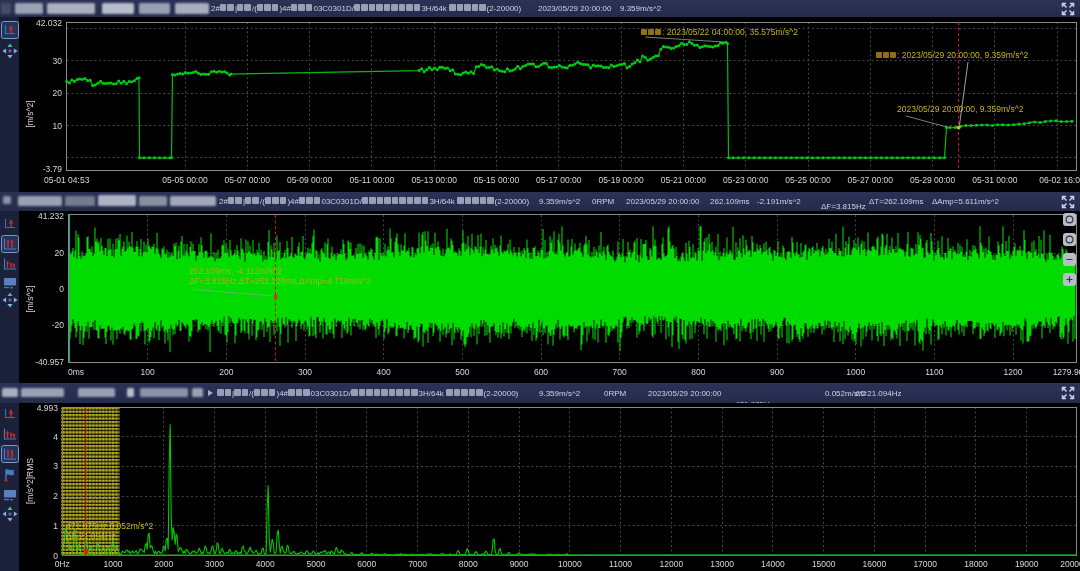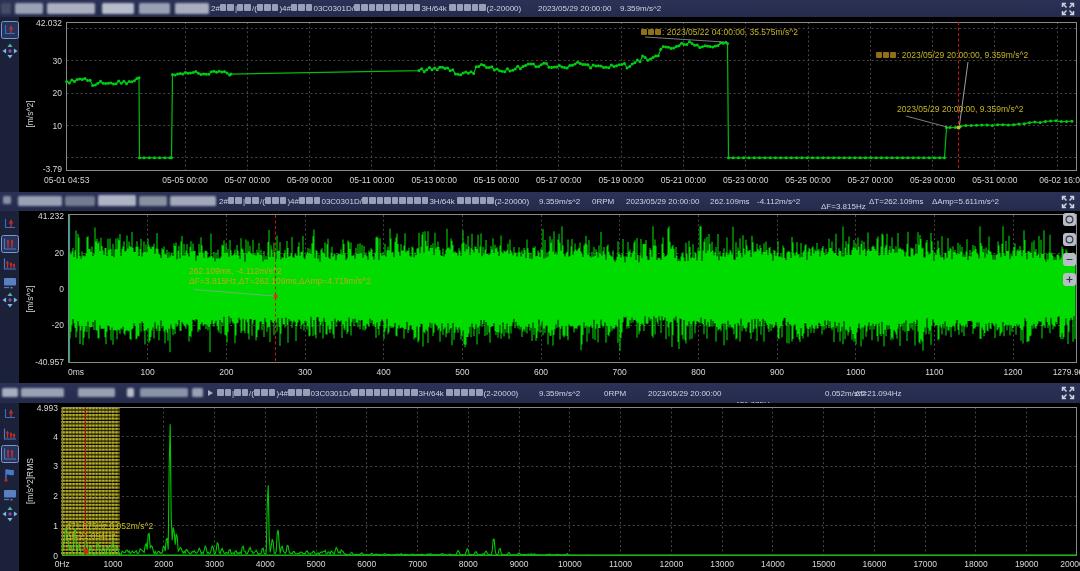--- a/index.html
+++ b/index.html
@@ -44,21 +44,21 @@
 <div class="bb" style="left:18px;top:196px;width:44px;height:10px;background:#9aa1b4;border-radius:1.5px"></div>
 <div class="bb" style="left:65px;top:196px;width:30px;height:10px;background:#747b90;border-radius:1.5px"></div>
 <div class="bb" style="left:98px;top:195px;width:38px;height:11px;background:#aeb4c4;border-radius:1.5px"></div>
 <div class="bb" style="left:139px;top:196px;width:28px;height:10px;background:#89909f;border-radius:1.5px"></div>
 <div class="bb" style="left:170px;top:196px;width:46px;height:10px;background:#a2a8ba;border-radius:1.5px"></div>
 <div class="hv" style="left:219px;top:193px"><span class="t">2#</span><i class="cj" style="width:6.5px"></i><i class="cj" style="width:6.5px"></i><span class="t">|</span><i class="cj" style="width:6.5px"></i><i class="cj" style="width:6.5px"></i><span class="t">/(</span><i class="cj" style="width:6.5px"></i><i class="cj" style="width:6.5px"></i><i class="cj" style="width:6.5px"></i><span class="t">)4#</span><i class="cj" style="width:6.5px"></i><i class="cj" style="width:6.5px"></i><i class="cj" style="width:6.5px"></i><span class="t">03C0301D/</span><i class="cj" style="width:6.5px"></i><i class="cj" style="width:6.5px"></i><i class="cj" style="width:6.5px"></i><i class="cj" style="width:6.5px"></i><i class="cj" style="width:6.5px"></i><i class="cj" style="width:6.5px"></i><i class="cj" style="width:6.5px"></i><i class="cj" style="width:6.5px"></i><i class="cj" style="width:6.5px"></i><span class="t">3H/64k&nbsp;</span><i class="cj" style="width:6.5px"></i><i class="cj" style="width:6.5px"></i><i class="cj" style="width:6.5px"></i><i class="cj" style="width:6.5px"></i><i class="cj" style="width:6.5px"></i><span class="t">(2-20000)</span></div>
 <div class="hv" style="left:539px;top:193px">9.359m/s^2</div>
 <div class="hv" style="left:592px;top:193px">0RPM</div>
 <div class="hv" style="left:626px;top:193px">2023/05/29 20:00:00</div>
 <div class="hv" style="left:710px;top:193px">262.109ms</div>
-<div class="hv" style="left:757px;top:193px">-4.112m/s^2</div>
+<div class="hv" style="left:757px;top:193px">-2.191m/s^2</div>
 <div class="hv" style="left:821px;top:198px">ΔF=3.815Hz</div>
 <div class="hv" style="left:869px;top:193px">ΔT=262.109ms</div>
 <div class="hv" style="left:932px;top:193px">ΔAmp=5.611m/s^2</div>
 <svg class="ic" style="left:1061px;top:195px" width="14" height="14" viewBox="0 0 14 14">
 <g stroke="#c8d0e0" stroke-width="1.5" fill="none">
 <path d="M5.5 5.5 L1.8 1.8 M1.5 5 V1.5 H5"></path>
 <path d="M8.5 5.5 L12.2 1.8 M9 1.5 H12.5 V5"></path>
 <path d="M5.5 8.5 L1.8 12.2 M1.5 9 V12.5 H5"></path>
 <path d="M8.5 8.5 L12.2 12.2 M12.5 9 V12.5 H9"></path>
 </g>

